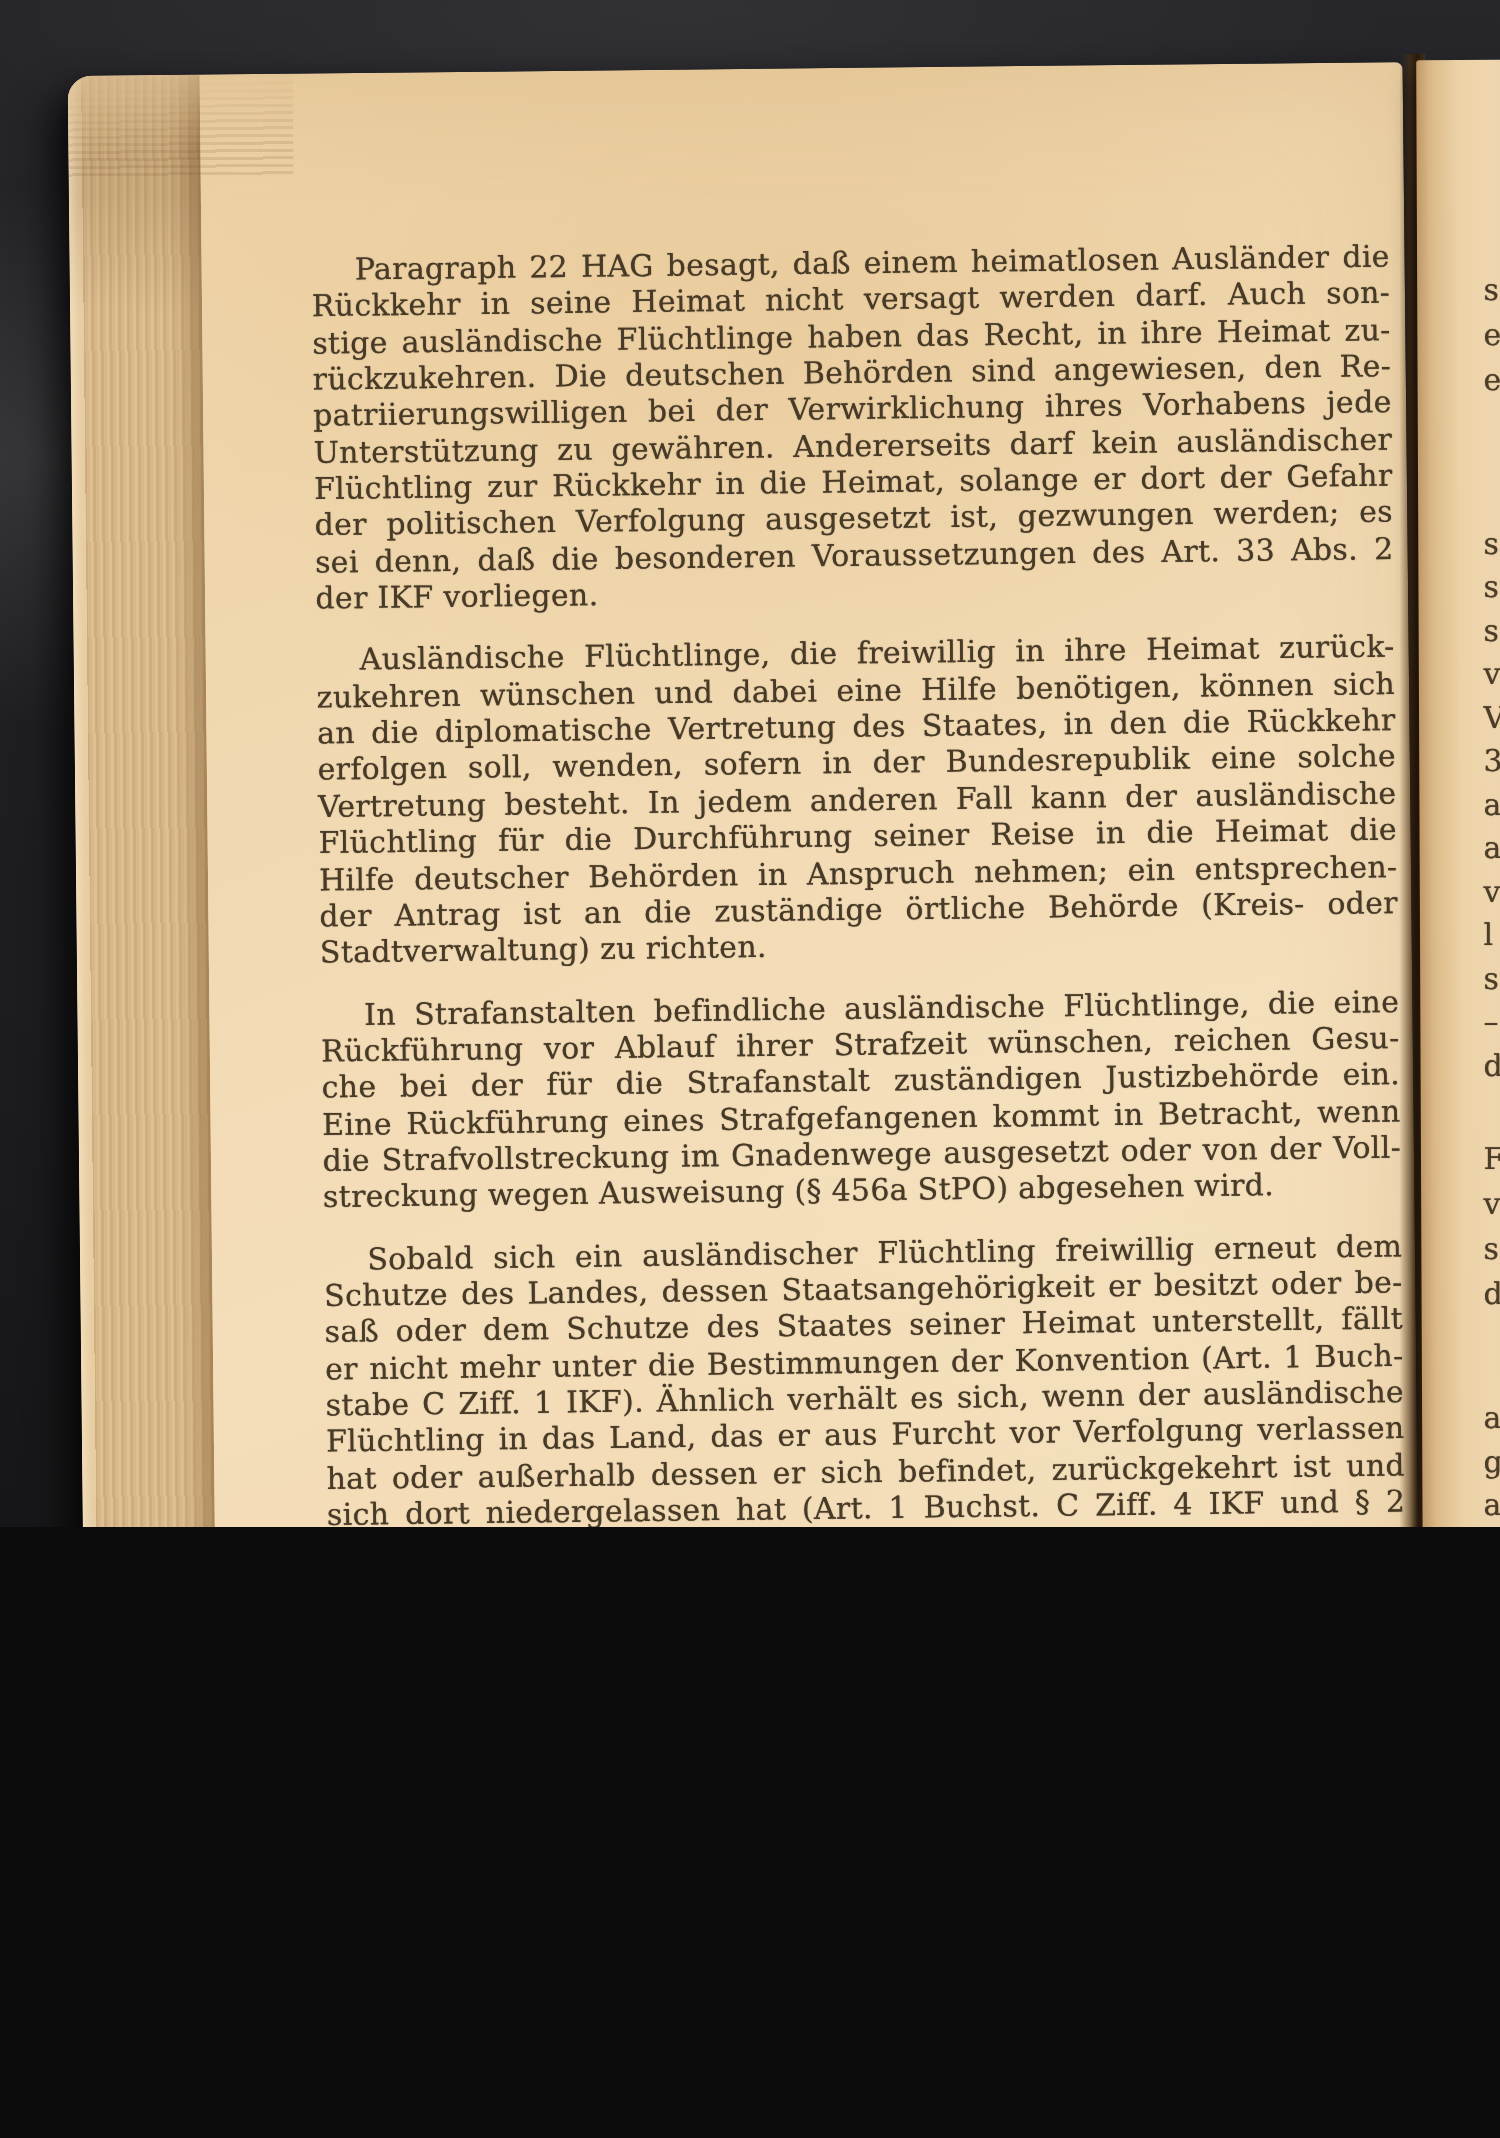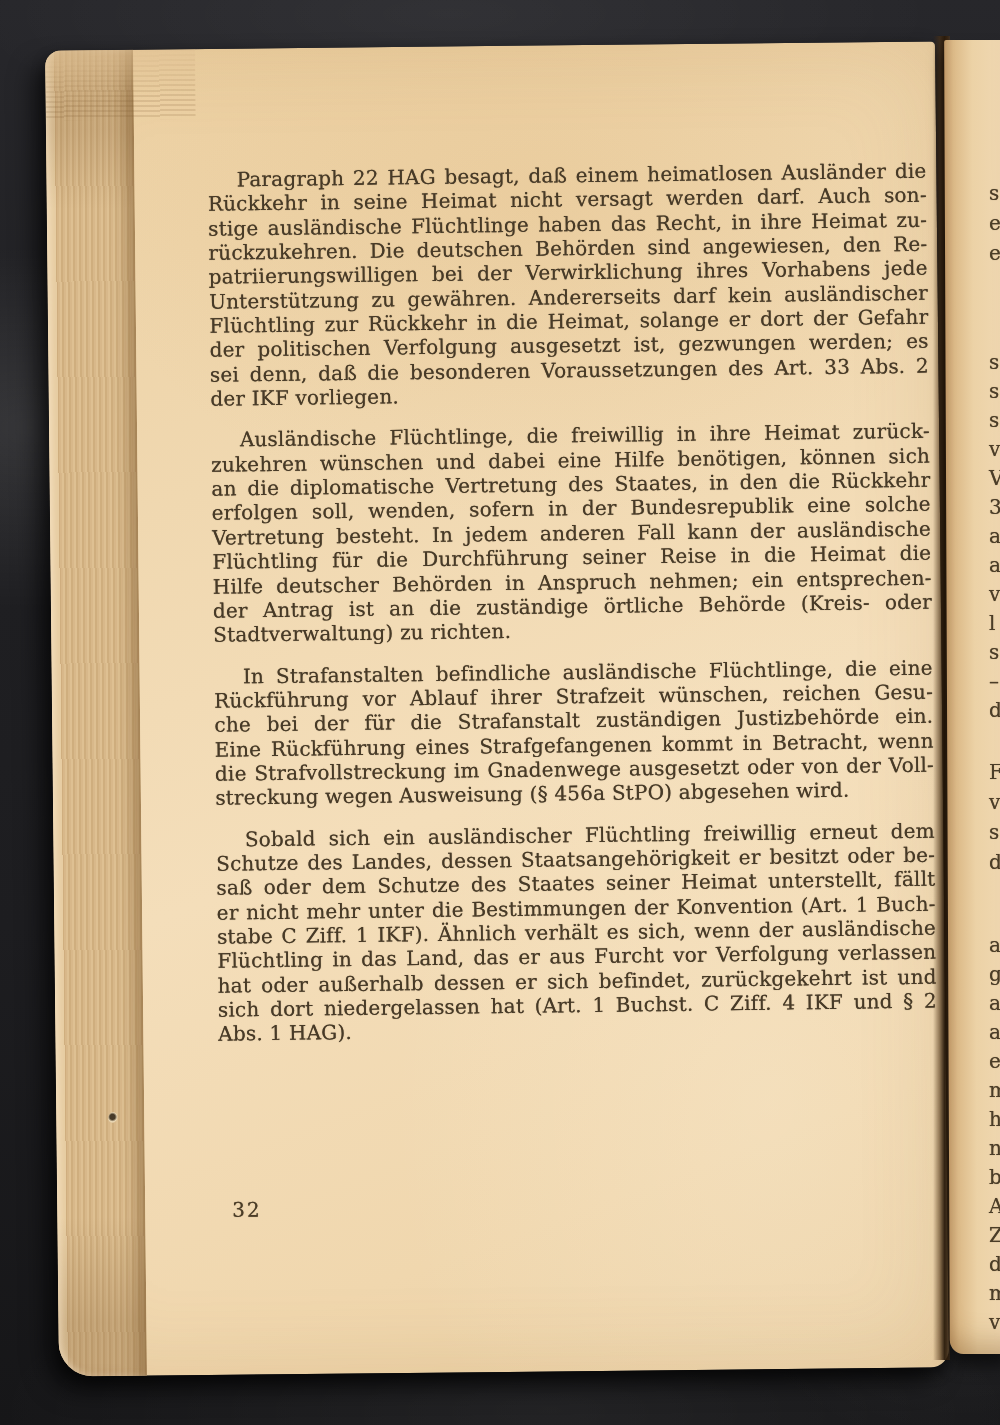--- a/index.html
+++ b/index.html
@@ -1,17 +1,17 @@
 <!DOCTYPE html>
 <html><head>
 <meta charset="utf-8">
 <style>
   html,body{margin:0;padding:0;background:#0c0c0d;}
   .stage{
-    position:relative;width:1000px;height:1425px;overflow:hidden;
+    position:relative;width:1000px;height:1018px;overflow:hidden;
     font-family:"DejaVu Serif","Liberation Serif",serif;
     background:
       radial-gradient(420px 260px at 3% 30%, rgba(255,255,255,.10), transparent 70%),
       radial-gradient(700px 180px at 45% 1%, rgba(255,255,255,.05), transparent 70%),
       radial-gradient(800px 260px at 55% 99%, rgba(255,255,255,.055), transparent 70%),
       radial-gradient(300px 200px at 96% 92%, rgba(255,255,255,.04), transparent 70%),
       linear-gradient(180deg,#27272b 0%,#202023 30%,#1d1d20 65%,#161618 100%);
   }
   
   .page{

